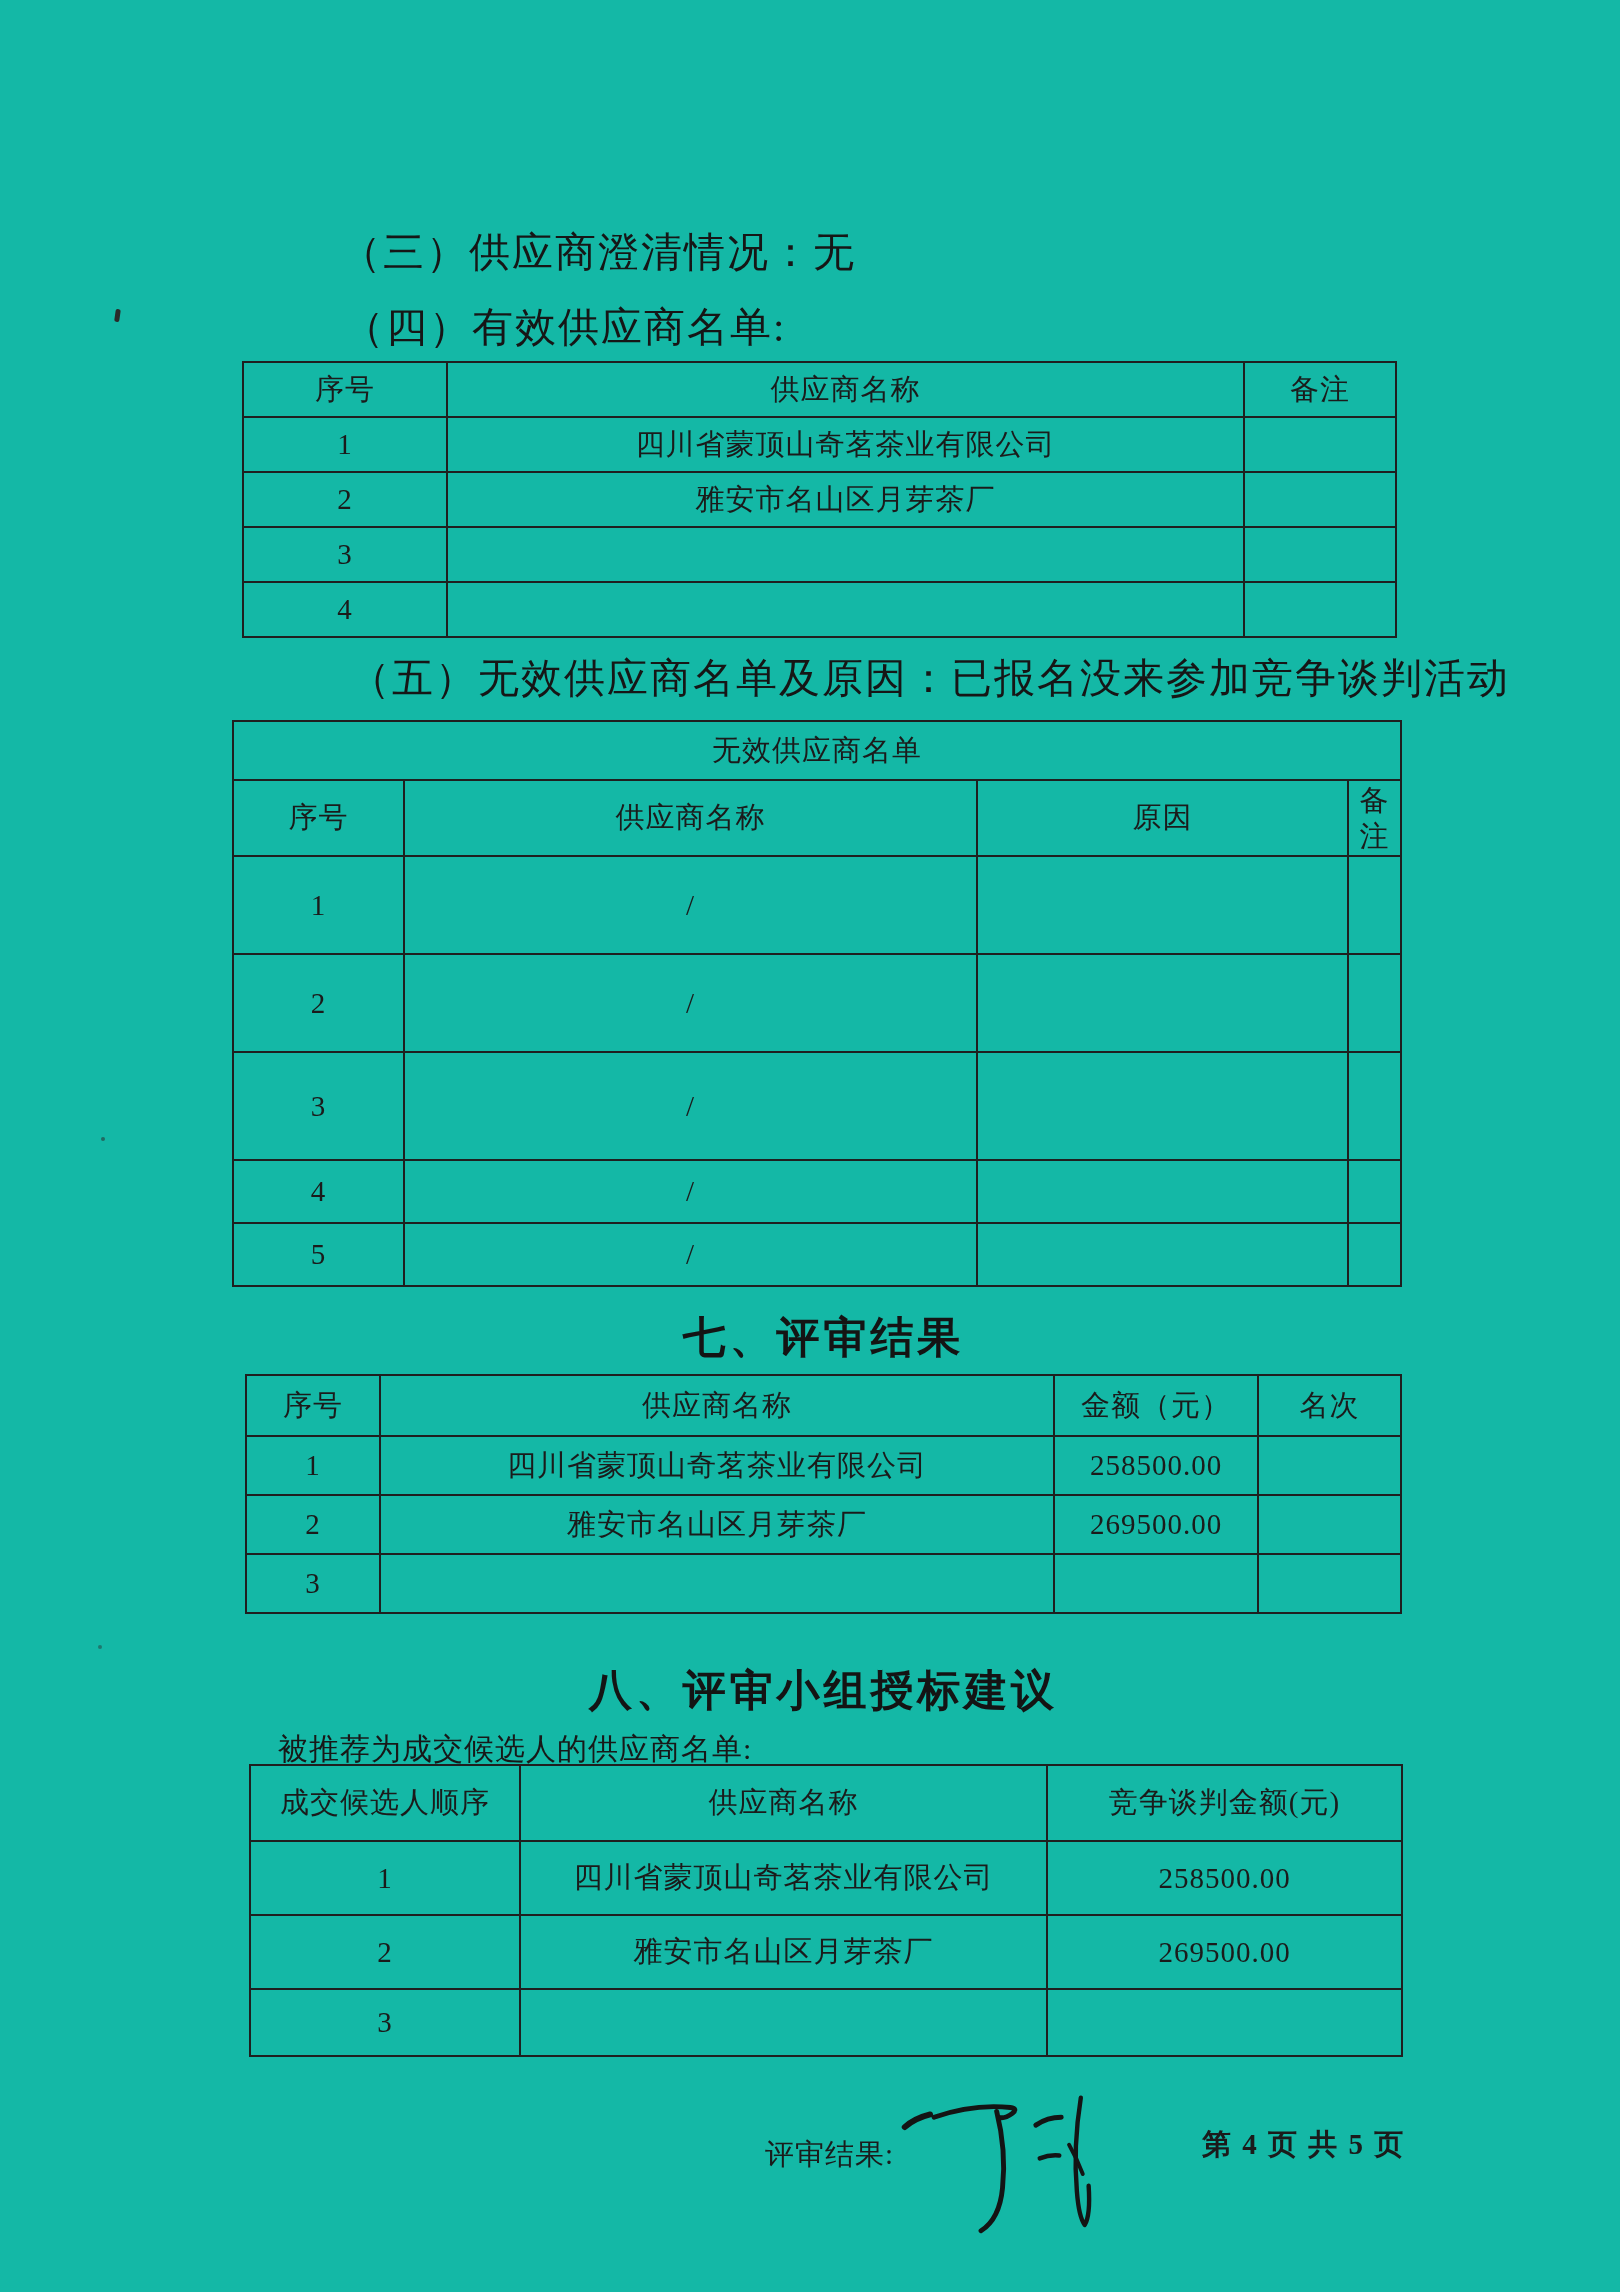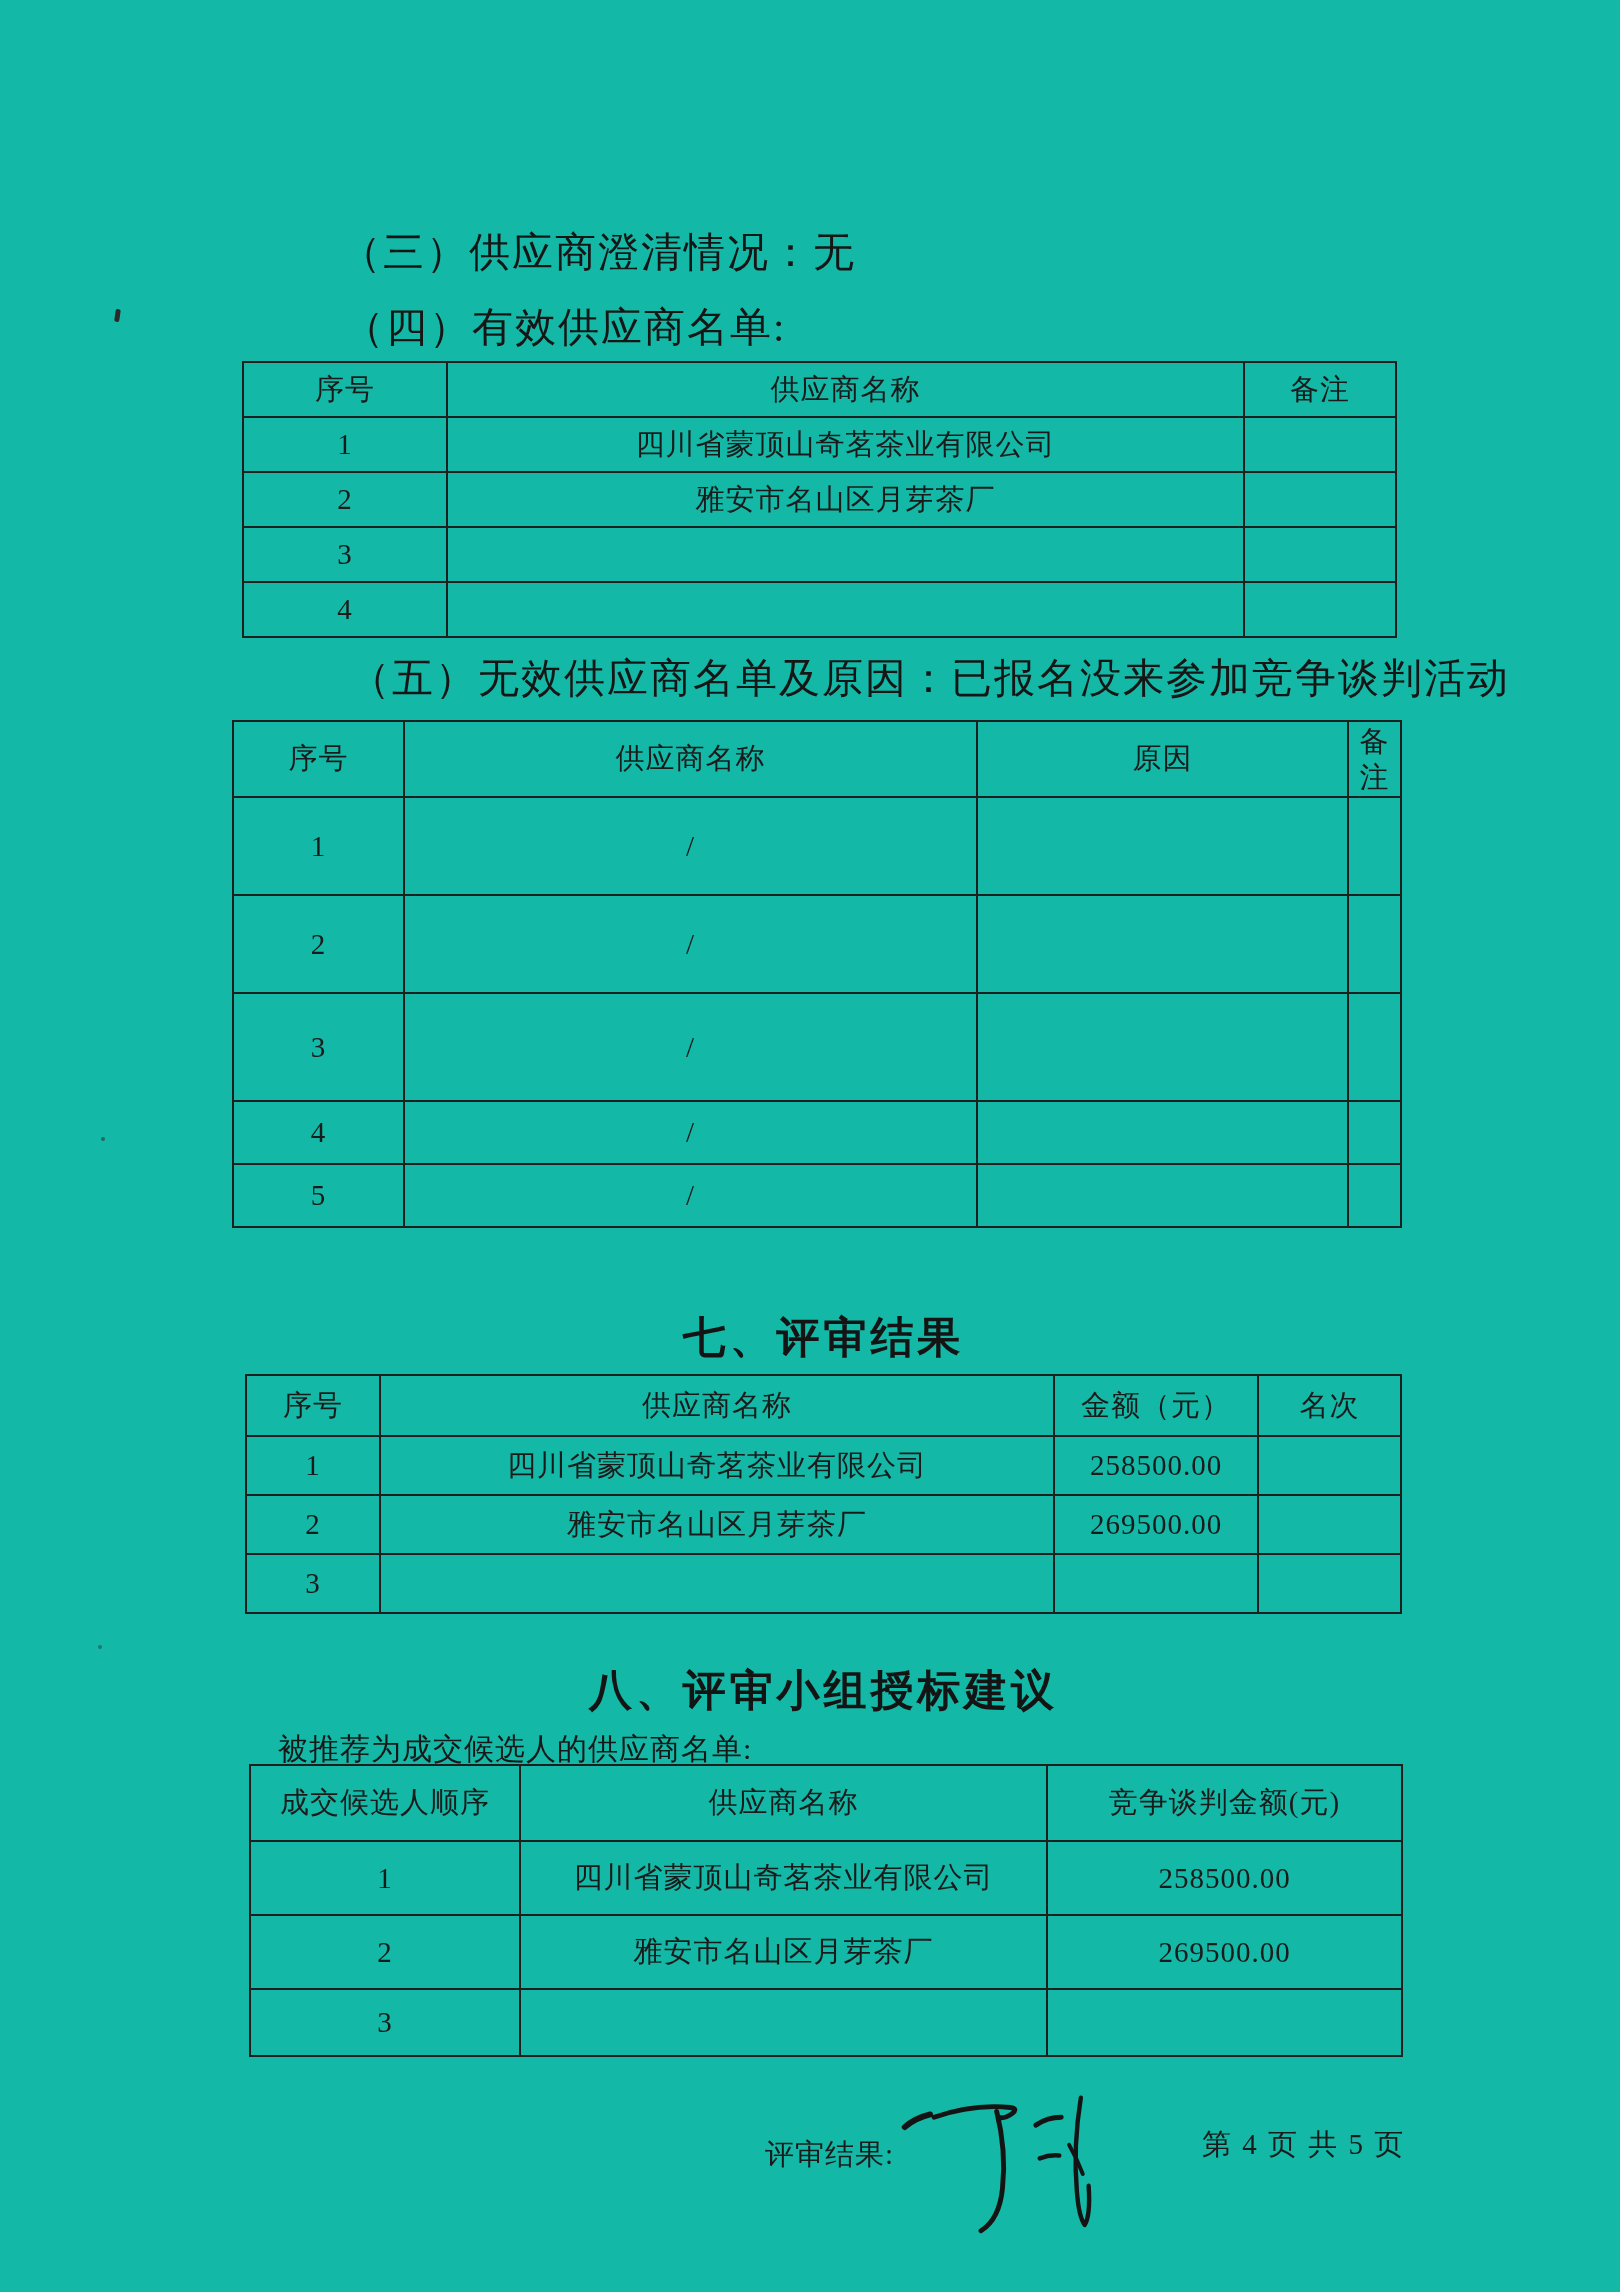--- a/index.html
+++ b/index.html
@@ -127,20 +127,23 @@
   <div class="h-paren" style="left:349px;top:651px;">（五）无效供应商名单及原因：已报名没来参加竞争谈判活动</div>
 
   <table class="doc" id="tbl-invalid" style="left:232px;top:720px;width:1168px;">
     <colgroup>
         <col style="width:171px">
         <col style="width:573px">
         <col style="width:371px">
         <col style="width:53px">
       </colgroup>
     <tbody>
+        <tr class="title-row">
+      <td colspan="4">无效供应商名单</td>
+    </tr>
     <tr class="head-row">
       <th>序号</th>
       <th>供应商名称</th>
       <th>原因</th>
       <th class="vtext">备注</th>
     </tr>
     <tr class="r1">
       <td>1</td>
       <td>/</td>
       <td></td>
@@ -250,16 +253,16 @@
       <path d="M18,42 q10,-9 26,-13" stroke-width="6"></path>
       <path d="M48,32 q40,-14 78,-10 q8,1 2,6 q-8,6 -14,4" stroke-width="5"></path>
       <path d="M112,26 q10,40 6,78 q-3,32 -22,44" stroke-width="5"></path>
       <path d="M152,40 q12,-8 26,-8" stroke-width="5"></path>
       <path d="M156,74 q10,-4 20,-3" stroke-width="4.5"></path>
       <path d="M198,12 q-8,50 -4,96 q2,26 8,34 q6,-10 4,-40" stroke-width="4.5"></path>
       <path d="M186,60 q8,14 14,30" stroke-width="4"></path>
     </g>
   </svg>
 
-  <div class="page-info" style="left:1202px;top:2125px;">第 4 页 共 5 页</div>
+  <div class="page-info" style="left:1202px;top:2125px;font-weight:bold;">第 4 页 共 5 页</div>
 
 </div>
 
 
 </body></html>

